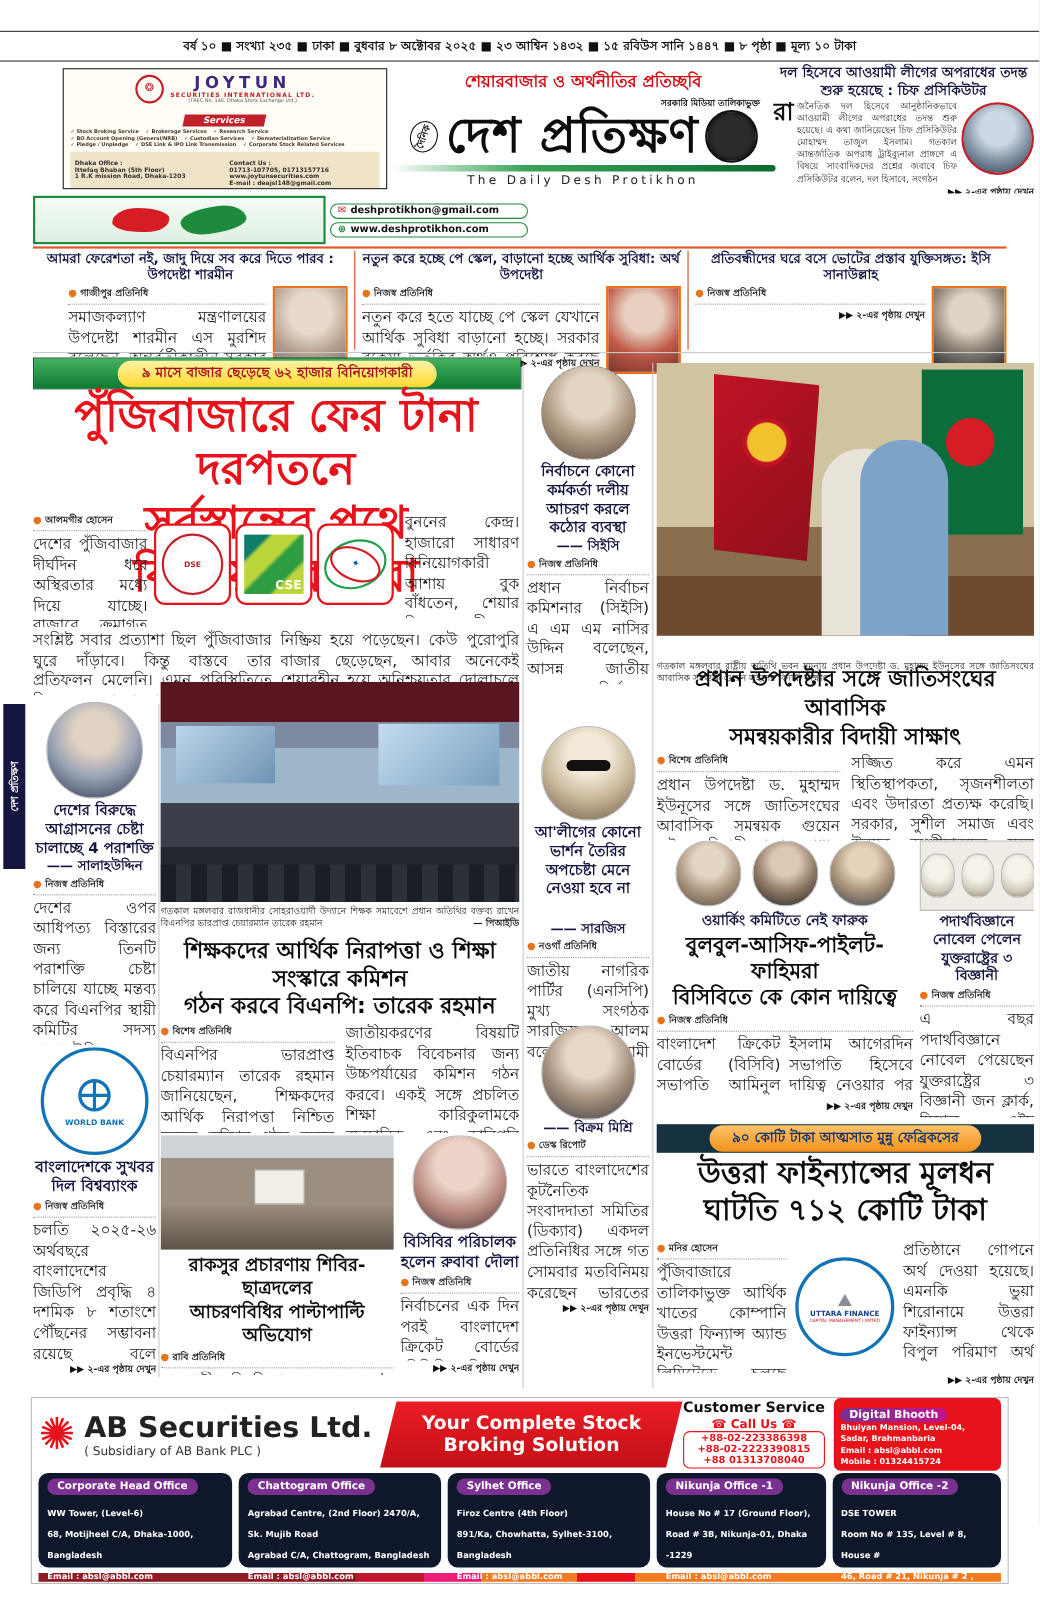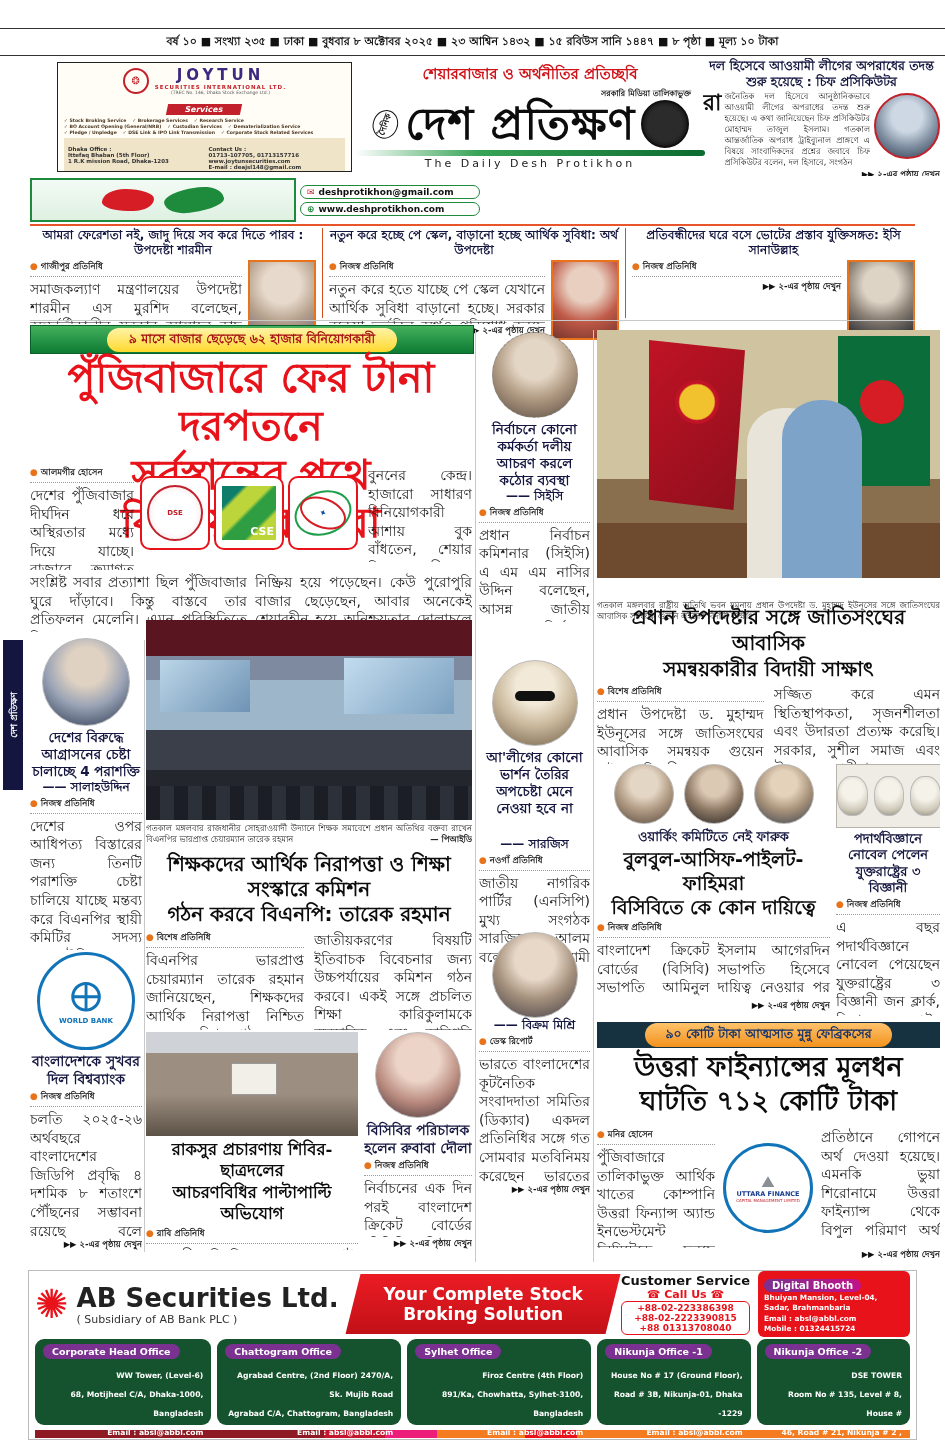--- a/index.html
+++ b/index.html
@@ -17,21 +17,21 @@
   .portrait{border-radius:50%;background:radial-gradient(circle at 50% 32%,#e4d6c4 0 28%,#b09a83 55%,#55473c 100%);border:1px solid #b9b9b9;}
   .pframe{border:2px solid #e8731a;background:#fff;box-sizing:border-box;}
   .vline{width:1px;background:#d44f1e;}
   .grayline{background:#c9c9c9;}
   .kickbar{background:linear-gradient(180deg,#43b15c,#0d7a33);border:1px solid #0a5e27;display:flex;align-items:center;justify-content:center;}
   .kickpill{background:linear-gradient(180deg,#fff3a6,#ffd92e);border-radius:14px;padding:2px 22px;font-weight:bold;color:#a60f14;}
   .navybar{background:#16313f;display:flex;align-items:center;justify-content:center;}
   .orangepill{background:linear-gradient(180deg,#ffc36b,#f2921d);border-radius:14px;padding:2px 20px;font-weight:bold;color:#173368;}
   .photo-cap{font-size:8.3px;color:#222;text-align:justify;line-height:1.3;}
   .logo-box{border:2px solid #e8131a;border-radius:10px;background:#fff;display:flex;align-items:center;justify-content:center;box-sizing:border-box;}
-  .office{background:#14532d;border-radius:9px;color:#fff;box-sizing:border-box;padding:24px 8px 4px 8px;position:relative;text-align:right;}
+  .office{background:#0f172a;border-radius:9px;color:#fff;box-sizing:border-box;padding:24px 8px 4px 8px;position:relative;}
   .office .tag{position:absolute;top:5px;left:8px;background:#7a3190;border-radius:9px;padding:2px 9px;font-weight:bold;font-size:9.5px;}
   .office .lines{font-size:7.6px;font-weight:bold;line-height:1.45;white-space:pre-line;}
   .seal{border-radius:50%;background:radial-gradient(circle,#2b2b2b 0 55%,#000 100%);border:2px solid #111;}
 </style>
 </head>
 <body>
 
 <div class="paper">
 
   <div class="abs ctr" style="left:0;top:28px;width:945px;height:26px;border-top:1px solid #333;border-bottom:1px solid #333;display:flex;align-items:center;justify-content:center;">
@@ -114,21 +114,21 @@
         </span>
     </div>
   </div>
 
   <div class="abs" style="left:30px;top:224px;width:885px;height:2px;background:#e8552a;"></div>
 
   <div class="abs" style="left:30px;top:228px;width:885px;height:90px;display:flex;">
 
     <div style="width:292px;padding-right:6px;box-sizing:border-box;">
       <div class="hl ctr" style="font-size:12px;">আমরা ফেরেশতা নই, জাদু দিয়ে সব করে দিতে পারব : উপদেষ্টা শারমীন</div>
-      <div style="display:flex;gap:6px;margin-top:2px;">
+      <div style="display:flex;gap:6px;margin-top:2px;margin-left:32px;">
         <div style="flex:1;">
           <div class="byline"><span class="dot">●</span> <span>গাজীপুর প্রতিনিধি</span></div>
           <div class="dotline"></div>
           <div class="body-txt" style="height:44px;">সমাজকল্যাণ মন্ত্রণালয়ের উপদেষ্টা শারমীন এস মুরশিদ বলেছেন, অন্তর্বর্তীকালীন সরকার আল্লাহর কাছ থেকে নাজিল হয়ে আসেনি। আমরা ফেরেশতা নই, জাদু দিয়ে সব</div>
           <div class="cont">▶▶ ২-এর পৃষ্ঠায় দেখুন</div>
         </div>
         <div class="pframe" style="width:68px;height:80px;">
           <div style="width:100%;height:100%;background:radial-gradient(circle at 50% 30%,#e7d9cc 0 30%,#b5a08c 60%,#7a6a7e 100%);"></div>
         </div>
       </div>

